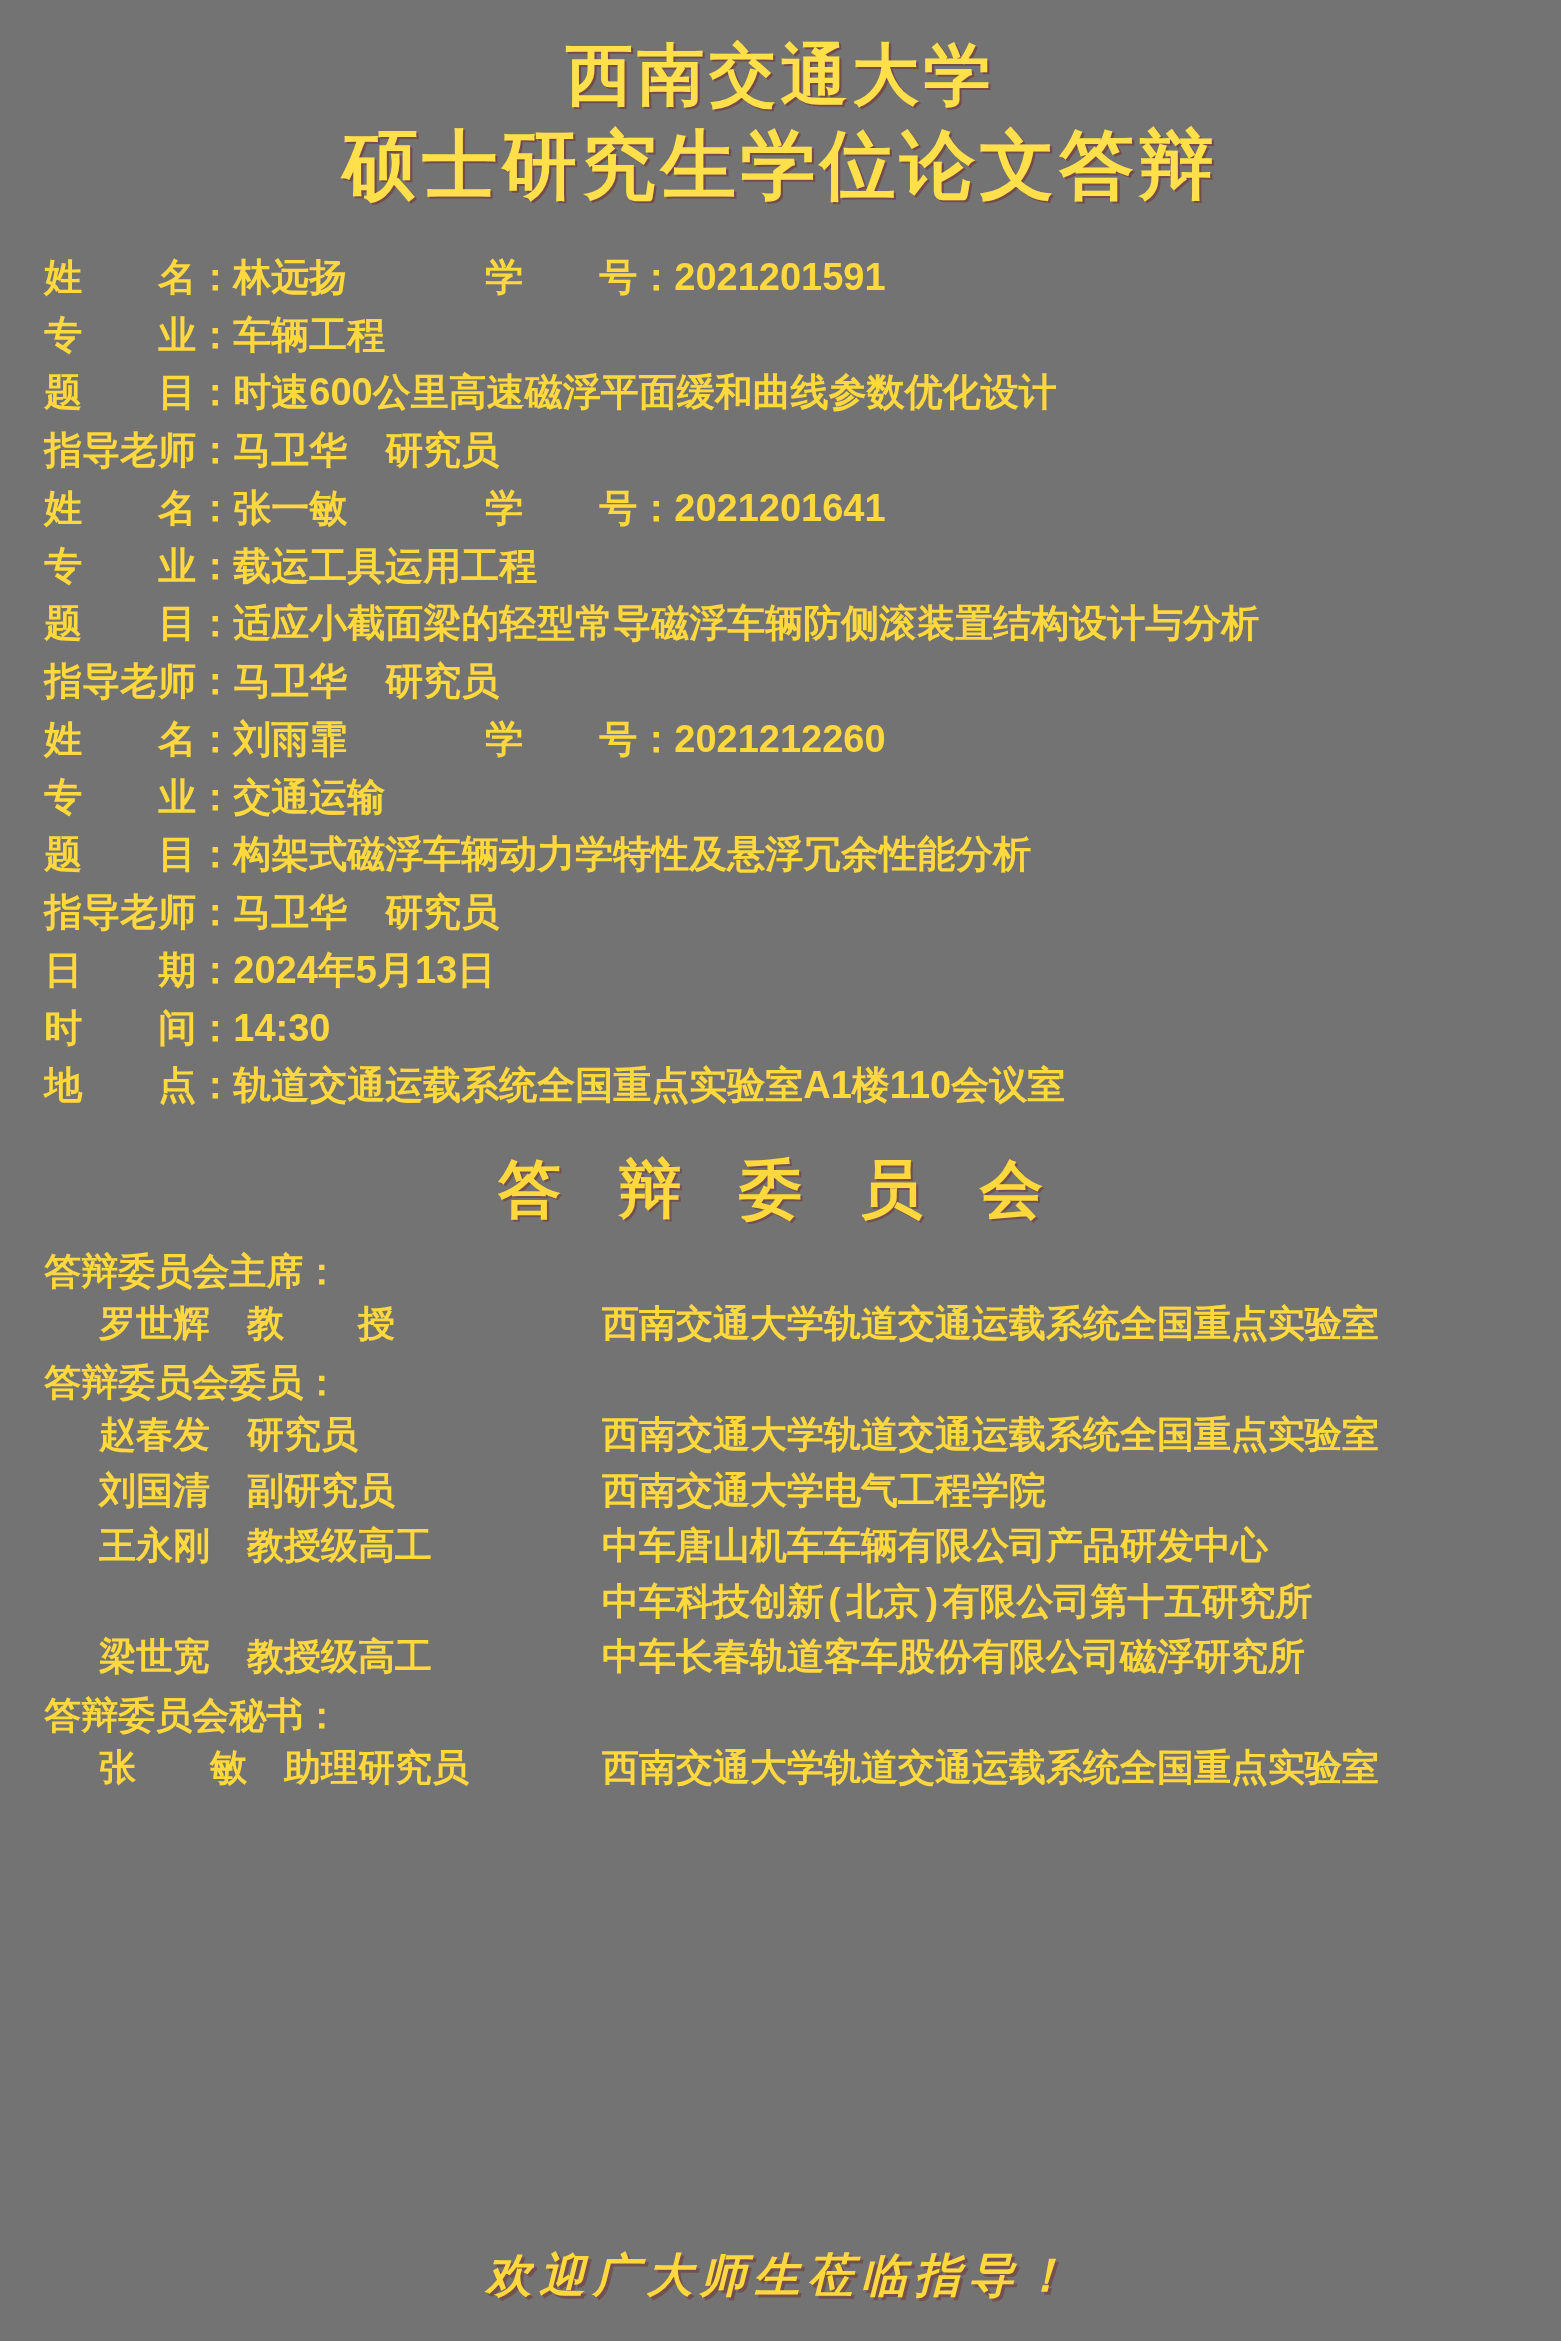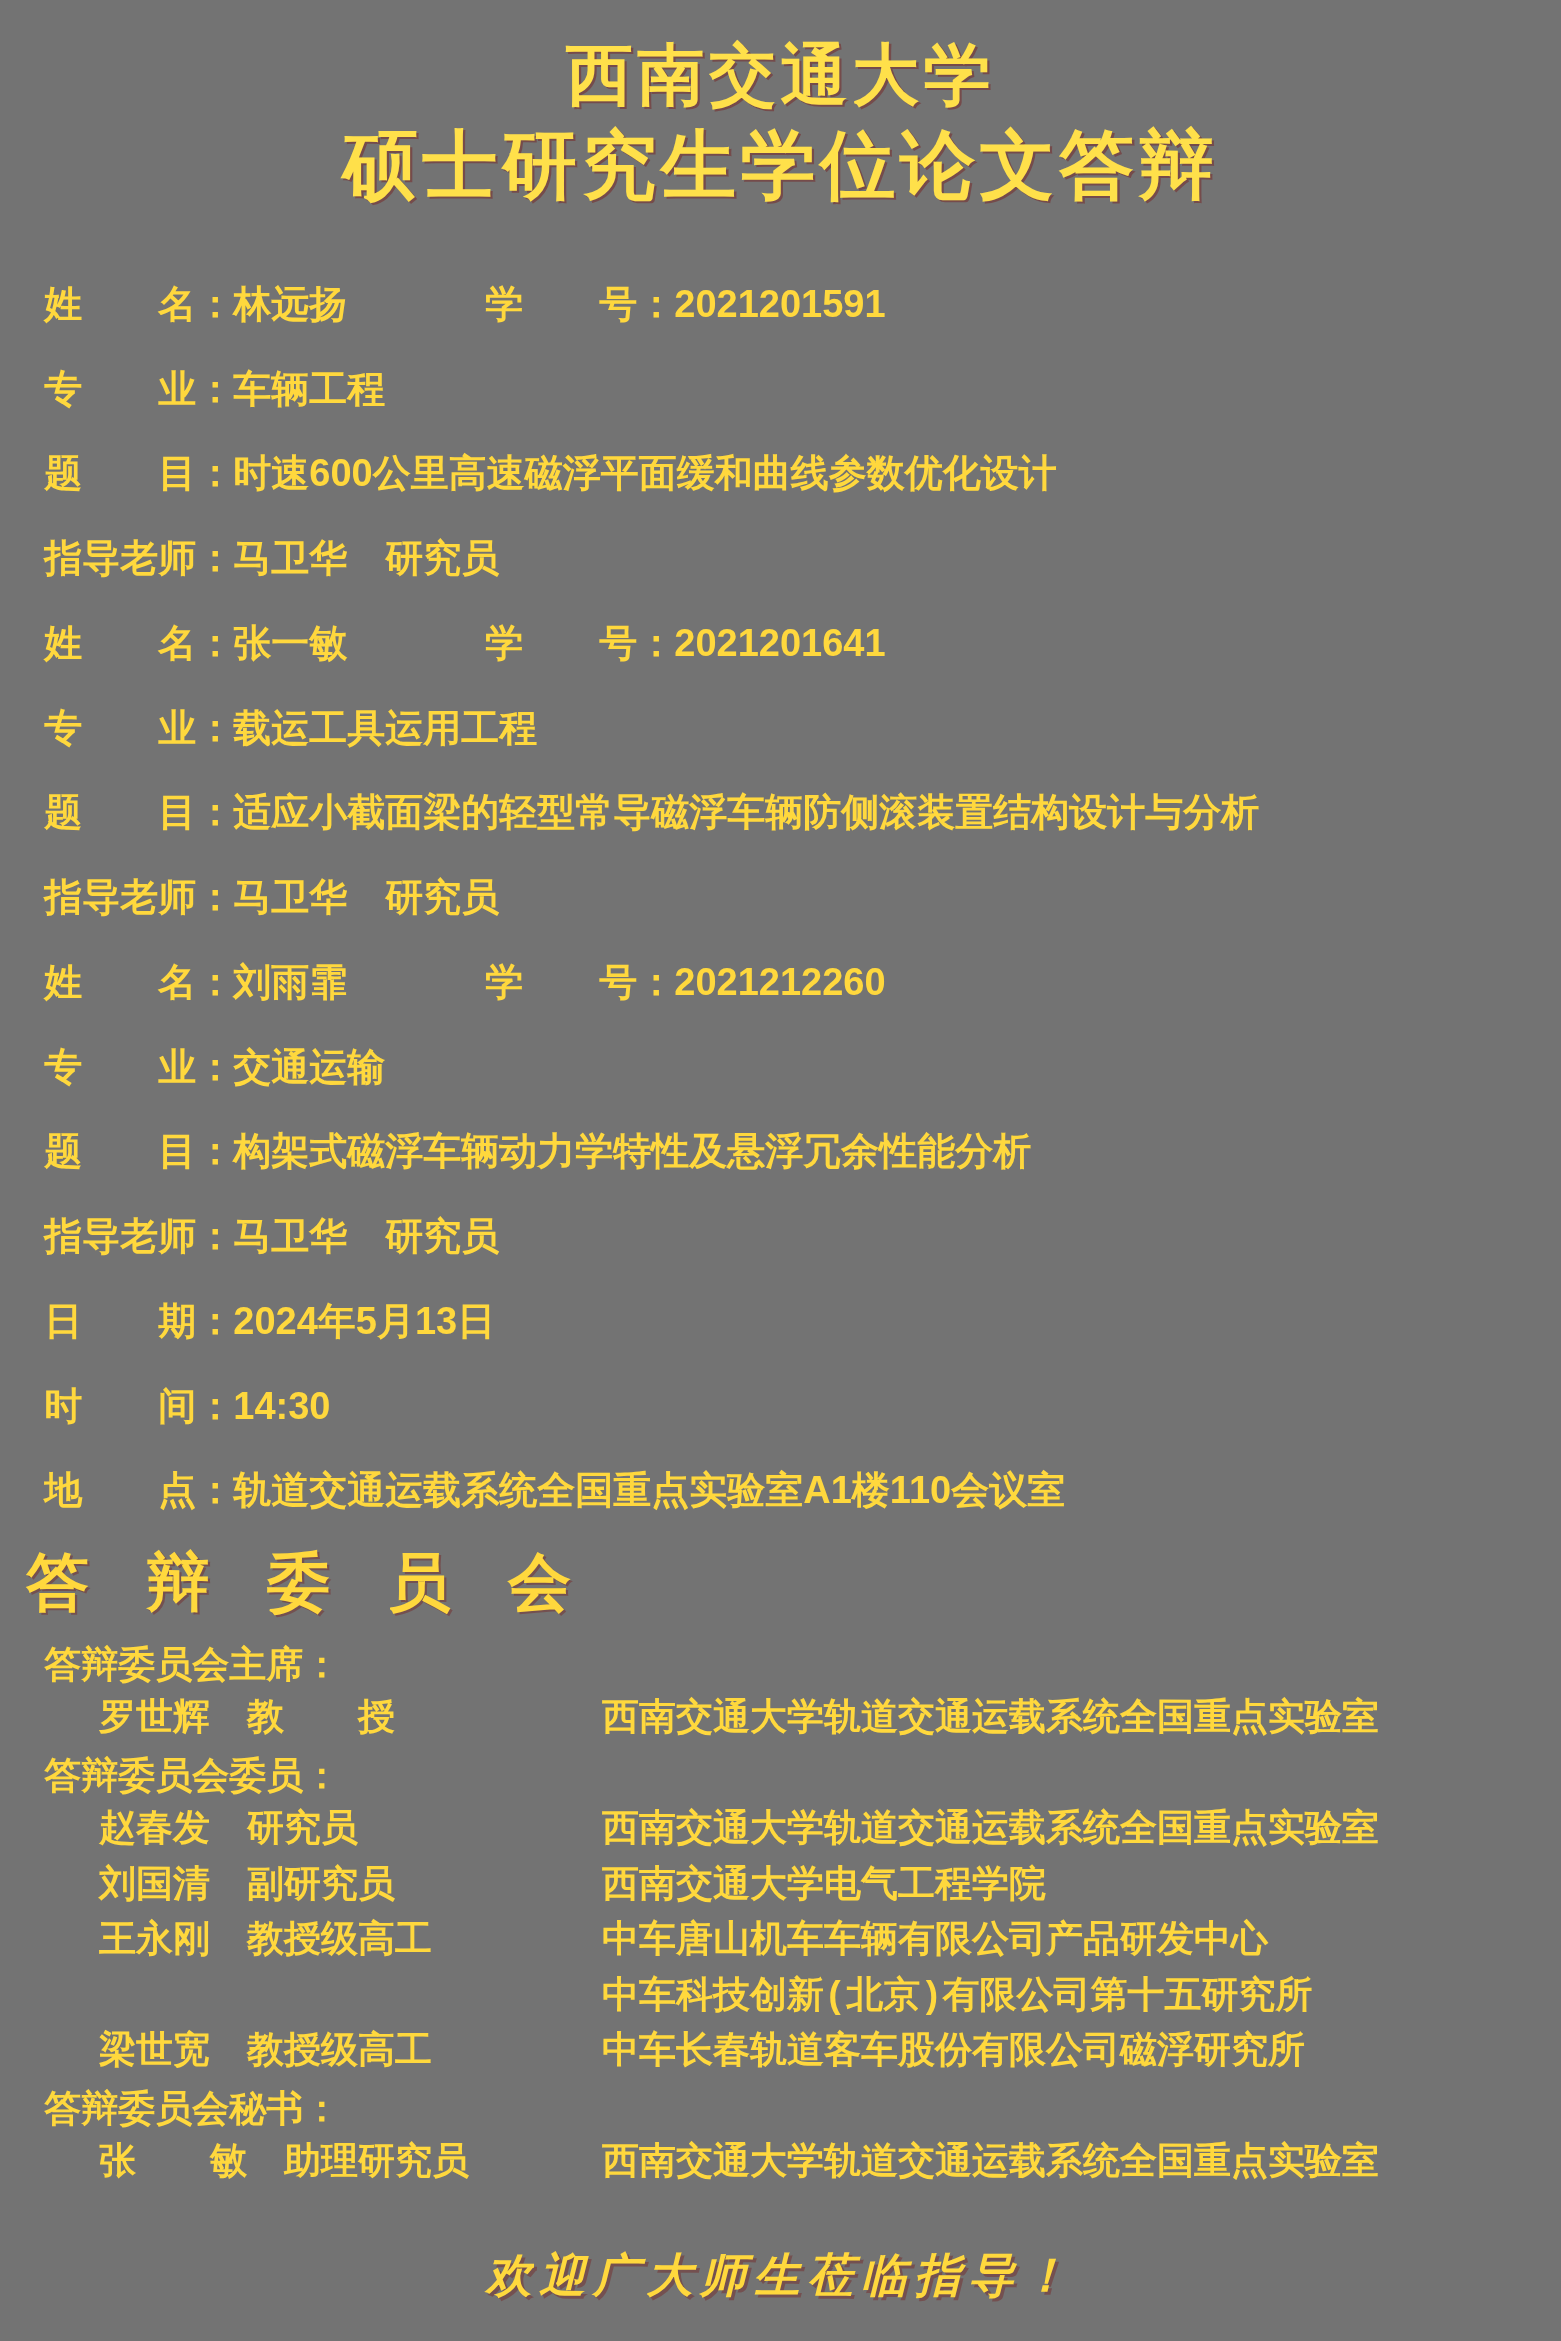--- a/index.html
+++ b/index.html
@@ -51,37 +51,38 @@
     font-weight: bold;
     line-height: 1.52;
     white-space: nowrap;
   }
   .lbl {
     display: inline-block;
     width: 189px;
     flex: 0 0 189px;
     letter-spacing: 0px;
   }
-  .val { flex: 0 0 auto; margin-top: 27px; }
+  .val { flex: 0 0 auto; }
   .val-name {
     flex: 0 0 auto;
     min-width: 252px;
   }
   .lbl2 {
     display: inline-block;
     width: 189px;
     flex: 0 0 189px;
   }
 
   
   .committee-title {
+    text-align: center;
     font-size: 63px;
     font-weight: bold;
     letter-spacing: 20px;
-    margin-top: 20px;
+    margin-top: 32px;
     margin-bottom: 10.7px;
     text-shadow: 2.3px 2.3px 0 rgba(120,0,0,0.3);
   }
   .sec-head {
     font-size: 37px;
     font-weight: bold;
     padding-left: 18.3px;
     line-height: 1.5;
   }
   .member-row {

